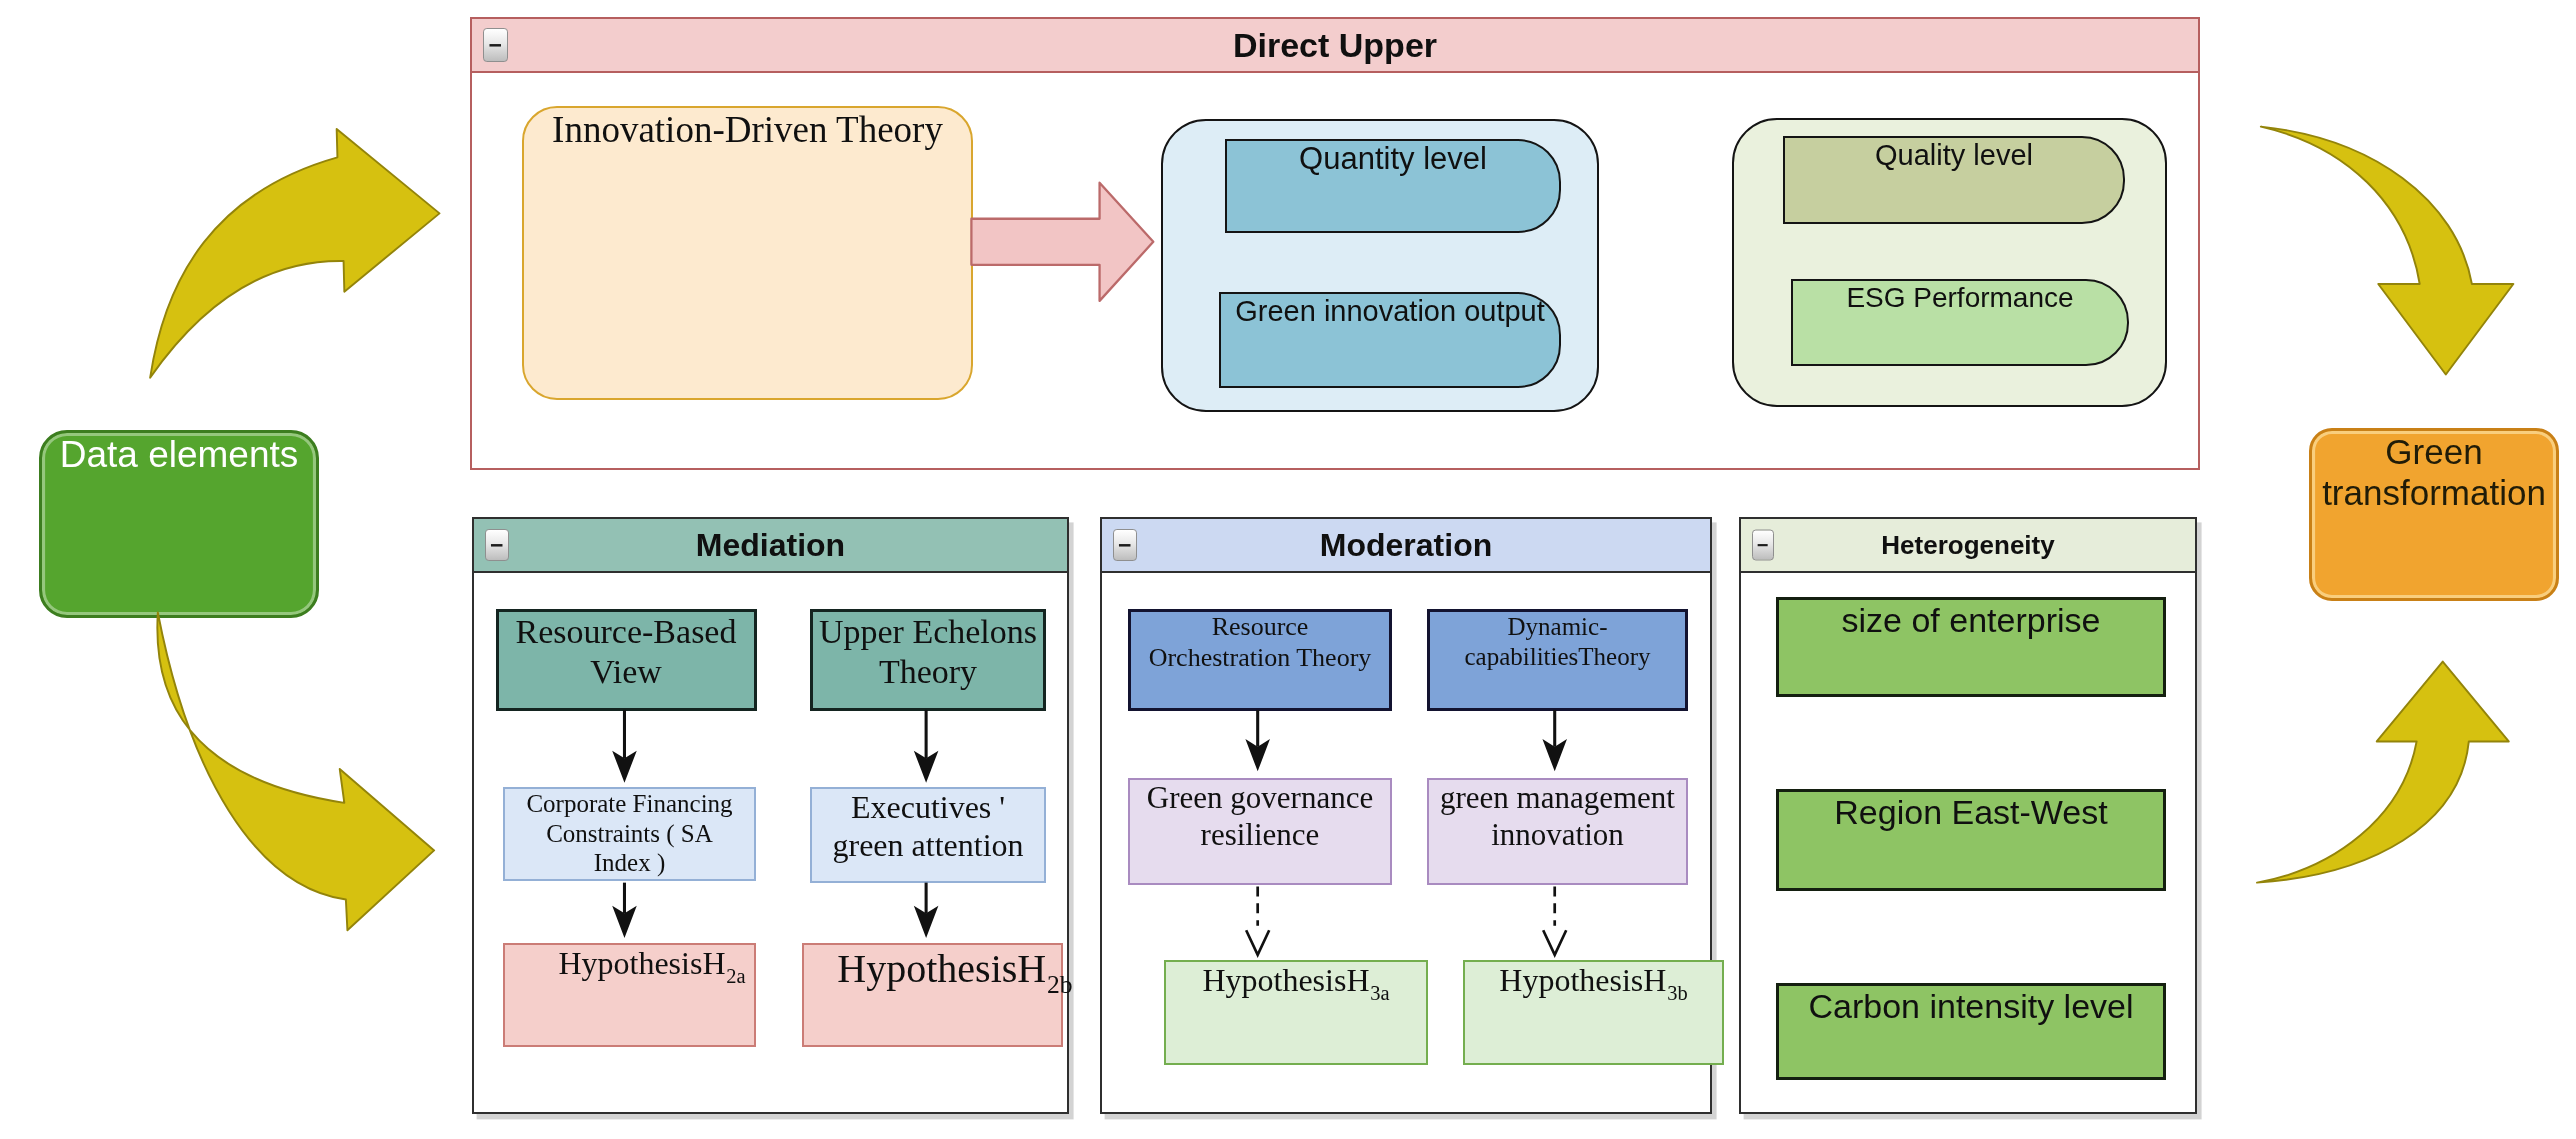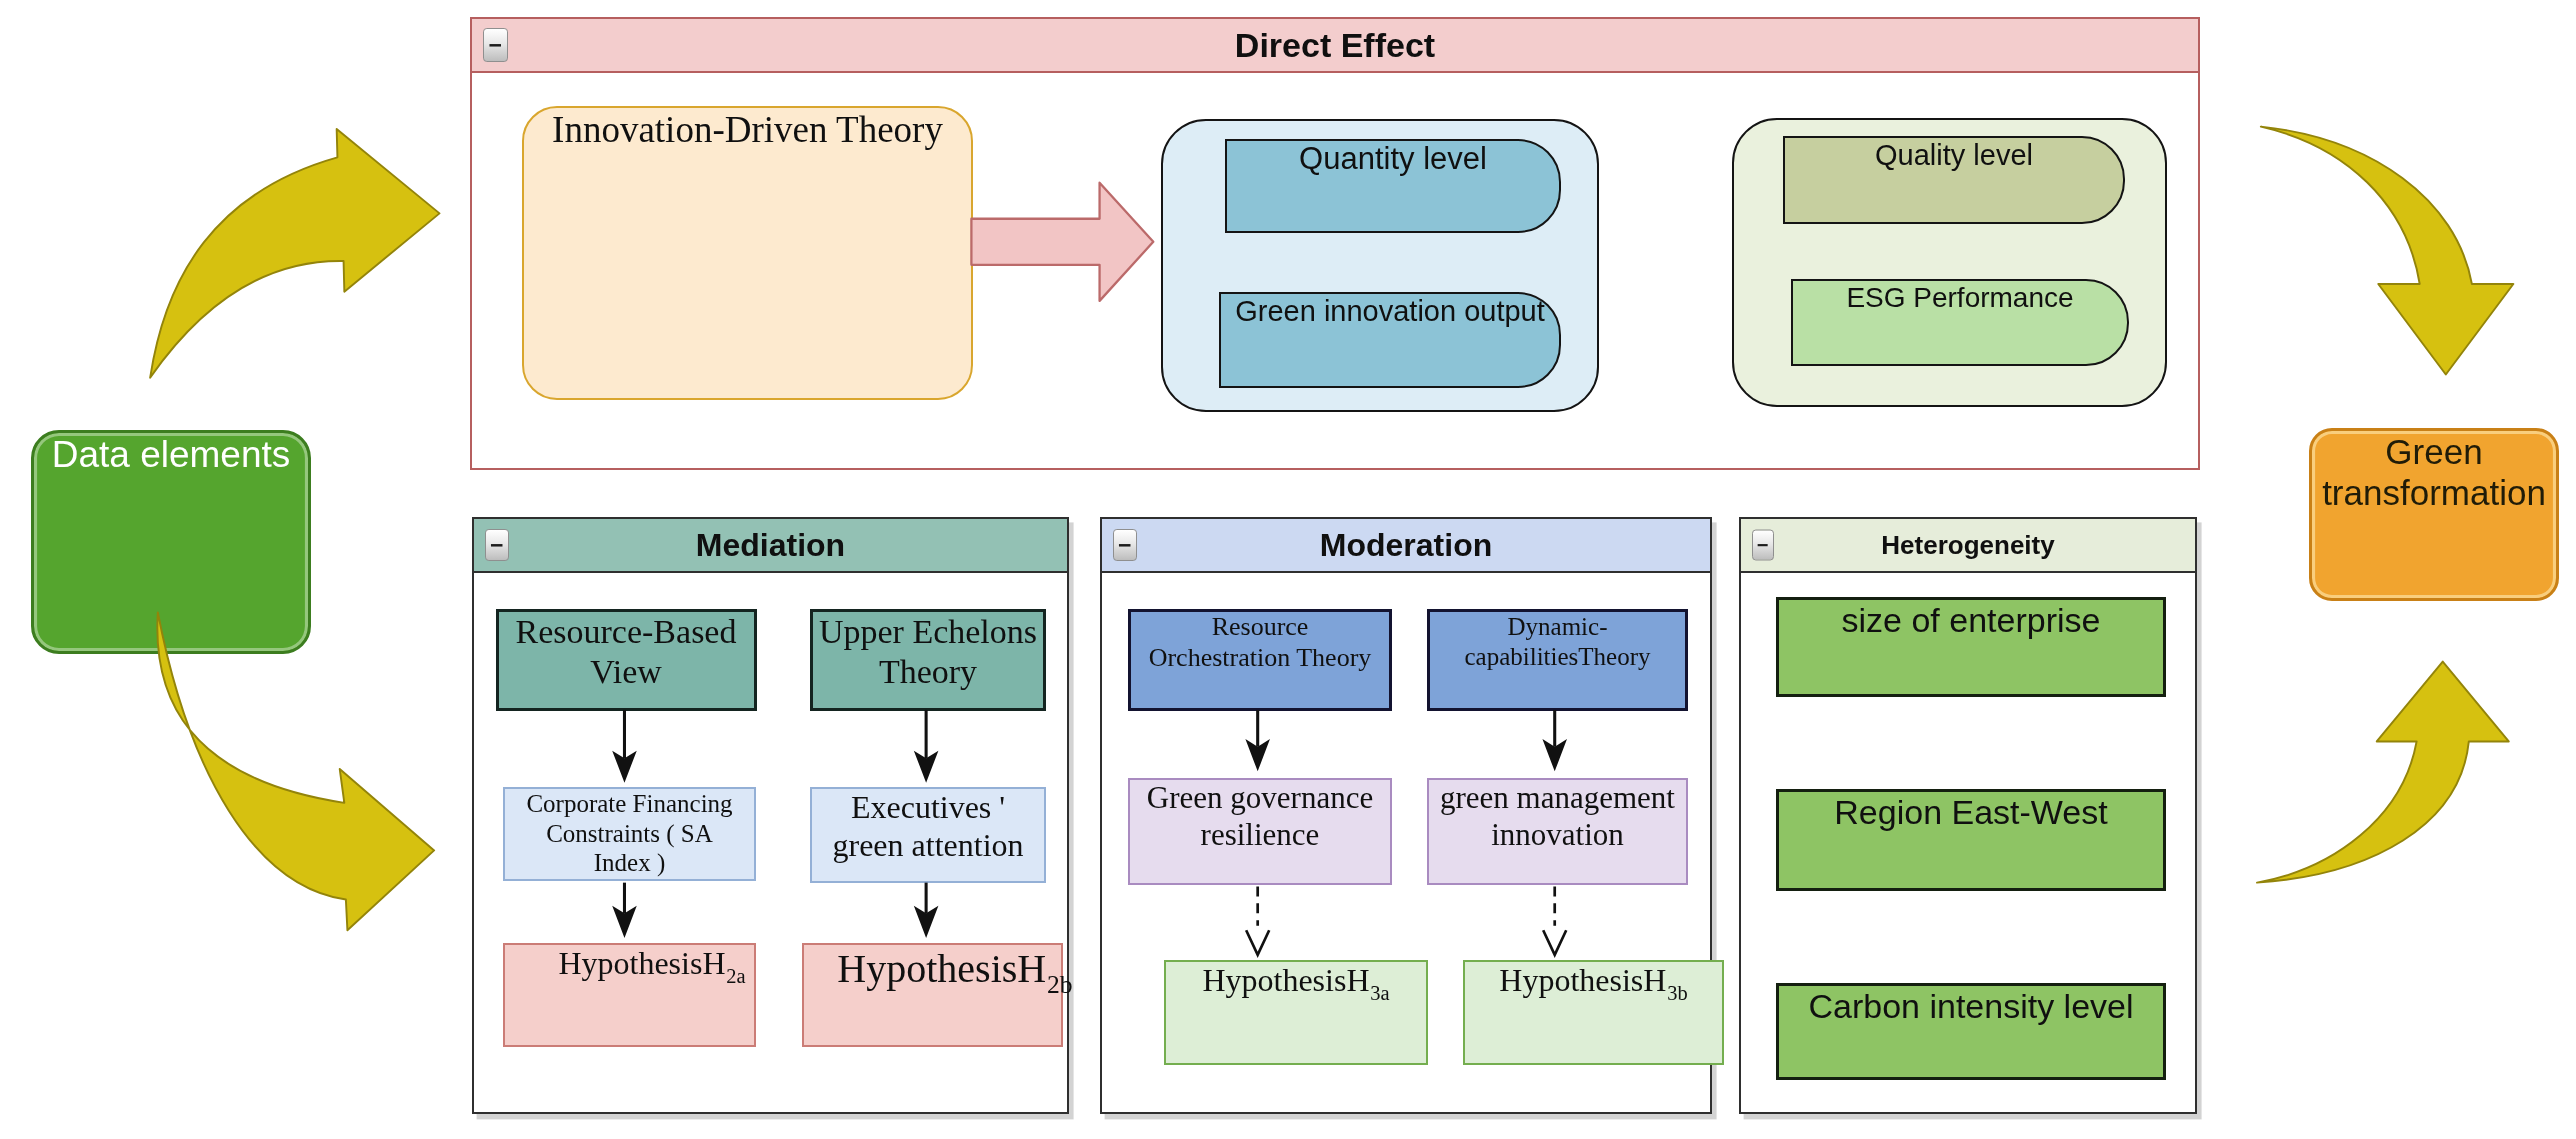--- a/index.html
+++ b/index.html
@@ -39,21 +39,21 @@
   .aopen{stroke:#111;stroke-width:3.5;fill:none;stroke-linejoin:miter;}
 </style>
 </head>
 <body>
 
 <div class="canvas">
 
   <section class="panel red" style="left:470px;top:17px;width:1730px;height:453px;">
     <header class="panel-header" style="background:var(--direct_header);">
       <span class="winbtn">−</span>
-      <h2 style="font-size:34px;">Direct Effect</h2>
+      <h2 style="font-size:34px;">Direct Upper</h2>
     </header>
 
     <div class="box serif" style="left:50px;top:87px;width:451px;height:294px;border-radius:35px;
          background:var(--peach_fill);border:2.3px solid var(--peach_border);font-size:37px;">
       <span>Innovation-Driven Theory</span>
     </div>
 
     <div class="box rounded-container" style="left:689px;top:100px;width:438px;height:293px;background:var(--blue_container);"></div>
     <div class="box pill" style="left:753px;top:120px;width:336px;height:94px;background:var(--cyan_fill);font-size:31px;">
       <span>Quantity level</span>
@@ -146,21 +146,21 @@
       <span>size of enterprise</span>
     </div>
     <div class="box green" style="left:35px;top:270px;width:390px;height:102px;font-size:34px;">
       <span>Region East-West</span>
     </div>
     <div class="box green" style="left:35px;top:464px;width:390px;height:97px;font-size:34px;">
       <span>Carbon intensity level</span>
     </div>
   </section>
 
-  <div class="box" style="left:31px;top:430px;width:280px;height:224px;border-radius:28px;
+  <div class="box" style="left:39px;top:430px;width:280px;height:188px;border-radius:28px;
        background:var(--data_elements_fill);border:3.8px solid var(--data_elements_border);
        box-shadow:inset 0 0 0 3.1px rgba(255,255,255,.38);color:#ffffff;font-size:37px;">
     <span>Data elements</span>
   </div>
 
   <div class="box" style="left:2309px;top:428px;width:250px;height:173px;border-radius:23px;
        background:var(--transformation_fill);border:3.8px solid var(--transformation_border);
        box-shadow:inset 0 0 0 3.1px rgba(255,240,190,.55);color:#201c08;font-size:35px;">
     <span class="pre">Green
 transformation</span>

